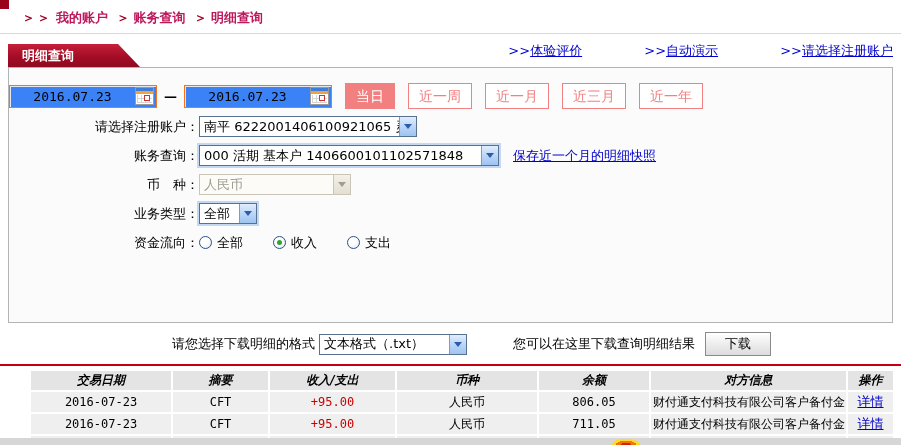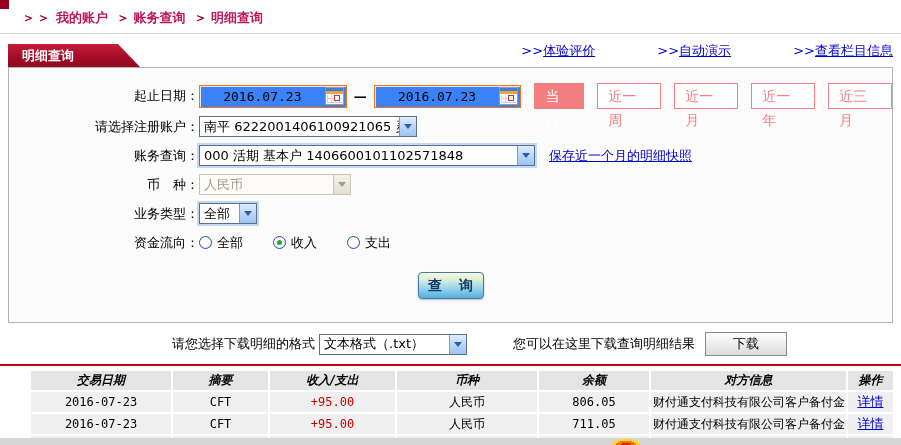--- a/index.html
+++ b/index.html
@@ -74,21 +74,21 @@
 
   .query-row { text-align:center; margin-top:18px; }
   .query-btn { display:inline-block; width:66px; height:27px; line-height:25px; text-align:center;
     border:1px solid #3f7cab; border-radius:4px; color:#123a68; font-weight:bold; font-size:14px;
     letter-spacing:6px; padding-left:6px; cursor:pointer;
     background:linear-gradient(180deg,#fbf7d8 0%,#dcedda 28%,#90d0ea 65%,#58aede 100%);
     box-shadow:0 1px 2px rgba(0,0,0,.25); }
 
   .download-row { display:flex; align-items:center; margin:9px 0 0 172px; }
   .dl-hint { margin-left:46px; }
-  .dl-btn { margin-left:10px; width:82px; height:24px; line-height:22px; text-align:center;
+  .dl-btn { margin-left:10px; width:66px; height:24px; line-height:22px; text-align:center;
     border:1px solid #8a8a8a; background:linear-gradient(180deg,#ffffff,#dcdcdc); cursor:pointer;
     font-size:13px; }
 
   .red-divider { height:2px; background:#c40010; margin-top:8px; }
 
   .tbl-wrap { margin:3px 22px 0 29px; }
   table { width:100%; border-collapse:separate; border-spacing:2px; table-layout:fixed; }
   th { background:#e4e4e4; font-weight:bold; font-size:12px; height:18px; padding:1px 2px; white-space:nowrap;font-style:italic; }
   td { background:#efefef; font-size:12px; height:18px; text-align:center; padding:1px 2px; white-space:nowrap; overflow:hidden; }
   td.mono { font-family:"DejaVu Sans Mono","Liberation Mono",monospace; font-size:12px; }
@@ -107,59 +107,58 @@
     <span class="bc-prefix">＞＞</span><a>我的账户</a>
     <span class="bc-sep">＞</span><a>账务查询</a>
     <span class="bc-sep">＞</span><a>明细查询</a>
   </div>
 
   <div class="tab-row">
     <div class="tab">明细查询</div>
     <div class="header-links">
       <a><span>&gt;&gt;</span><span class="lk-label">体验评价</span></a>
       <a><span>&gt;&gt;</span><span class="lk-label">自动演示</span></a>
-      <a><span>&gt;&gt;</span><span class="lk-label">查看栏目信息</span></a>
+      <a><span>&gt;&gt;</span><span class="lk-label">请选择注册账户</span></a>
     </div>
   </div>
 
   <div class="box">
 
     <div class="frow">
-      <span class="flabel">起止日期：</span>
       <span class="datebox">
         <span class="date-text">2016.07.23</span>
         <span class="cal">
             <span class="cal-grid"></span>
           </span>
       </span>
       <span class="date-sep">—</span>
       <span class="datebox">
         <span class="date-text">2016.07.23</span>
         <span class="cal">
             <span class="cal-grid"></span>
           </span>
       </span>
       <span class="qbtn active">当日</span>
       <span class="qbtn">近一周</span>
       <span class="qbtn">近一月</span>
+      <span class="qbtn">近三月</span>
       <span class="qbtn">近一年</span>
-      <span class="qbtn">近三月</span>
     </div>
 
     <div class="frow">
       <span class="flabel">请选择注册账户：</span>
       <span class="select" style="width:218px">
         <span class="select-text">南平  6222001406100921065  灵通卡</span>
         <span class="select-arrow"></span>
       </span>
     </div>
 
     <div class="frow">
       <span class="flabel">账务查询：</span>
-      <span class="select hl" style="width:336px">
+      <span class="select hl" style="width:300px">
         <span class="select-text">000 活期 基本户  1406600101102571848</span>
         <span class="select-arrow"></span>
       </span>
       <span class="snap-link"><a class="blue-link">保存近一个月的明细快照</a></span>
     </div>
 
     <div class="frow">
       <span class="flabel">币　种：</span>
       <span class="select disabled" style="width:152px">
         <span class="select-text">人民币</span>
@@ -184,23 +183,20 @@
       <label class="radio-opt">
         <span class="radio checked"></span>
         <span>收入</span>
       </label>
       <label class="radio-opt">
         <span class="radio"></span>
         <span>支出</span>
       </label>
     </div>
 
-    <div class="query-row">
-      <span class="query-btn">查 询</span>
-    </div>
   </div>
 
   <div class="download-row">
     <span>请您选择下载明细的格式</span>
     <span class="select" style="width:148px;margin-left:4px">
       <span class="select-text">文本格式（.txt）</span>
       <span class="select-arrow"></span>
     </span>
     <span class="dl-hint">您可以在这里下载查询明细结果</span>
     <span class="dl-btn">下载</span>

